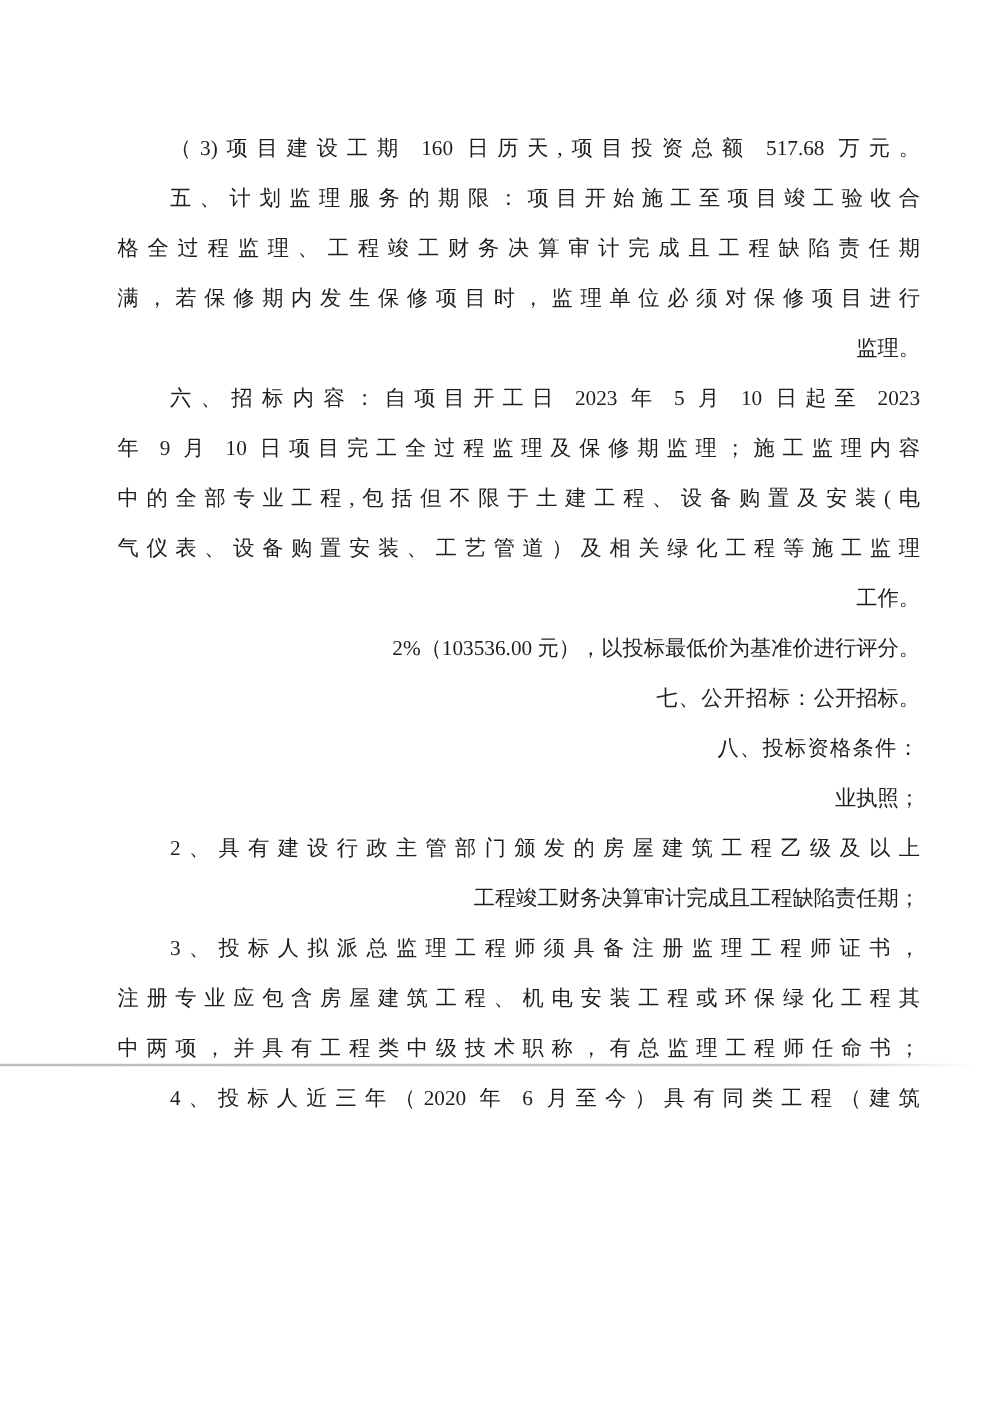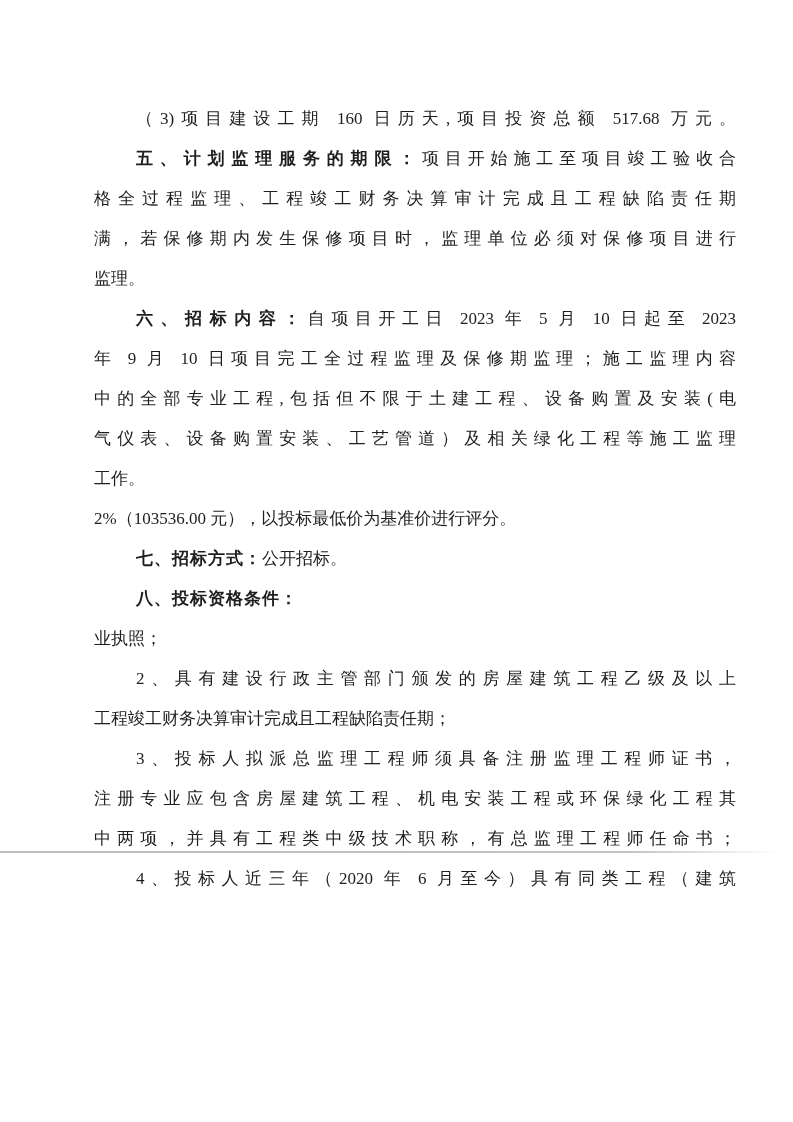--- a/index.html
+++ b/index.html
@@ -20,32 +20,32 @@
     position: absolute;
     left: 94px;
     top: 99px;
     width: 642px;
     font-size: 17px;
     line-height: 40px;
   }
   .line {
     height: 40px;
     overflow: hidden;
-    text-align: left;
+    text-align: right;
   }
   .line.just {
     text-align: justify;
     text-align-last: justify;
   }
   .line.indent {
     padding-left: 42px;
   }
   .hd {
     font-family: "Liberation Sans", "DejaVu Sans", sans-serif;
-    font-weight: 700;
+    font-weight: 400;
     letter-spacing: 1px;
   }
   .scan-divider {
     position: absolute;
     left: 0;
     top: 851px;
     width: 780px;
     height: 2px;
     background: linear-gradient(to right, #bdbdbd 0%, #c2c2c2 80%, rgba(200,200,200,0) 100%);
   }
@@ -59,21 +59,21 @@
       <div class="line indent just"><span class="hd">五、计划监理服务的期限：</span><span>项目开始施工至项目竣工验收合</span></div>
       <div class="line just"><span>格全过程监理、工程竣工财务决算审计完成且工程缺陷责任期</span></div>
       <div class="line just"><span>满，若保修期内发生保修项目时，监理单位必须对保修项目进行</span></div>
       <div class="line"><span>监理。</span></div>
       <div class="line indent just"><span class="hd">六、招标内容：</span><span>自项目开工日 2023 年 5 月 10 日起至 2023</span></div>
       <div class="line just"><span>年 9 月 10 日项目完工全过程监理及保修期监理；施工监理内容</span></div>
       <div class="line just"><span>中的全部专业工程,包括但不限于土建工程、设备购置及安装(电</span></div>
       <div class="line just"><span>气仪表、设备购置安装、工艺管道）及相关绿化工程等施工监理</span></div>
       <div class="line"><span>工作。</span></div>
       <div class="line"><span>2%（103536.00 元），以投标最低价为基准价进行评分。</span></div>
-      <div class="line indent"><span class="hd">七、招标方式：</span><span>公开招标。</span></div>
+      <div class="line indent"><span class="hd">七、公开招标：</span><span>公开招标。</span></div>
       <div class="line indent"><span class="hd">八、投标资格条件：</span><span></span></div>
       <div class="line"><span>业执照；</span></div>
       <div class="line indent just"><span>2、具有建设行政主管部门颁发的房屋建筑工程乙级及以上</span></div>
       <div class="line"><span>工程竣工财务决算审计完成且工程缺陷责任期；</span></div>
       <div class="line indent just"><span>3、投标人拟派总监理工程师须具备注册监理工程师证书，</span></div>
       <div class="line just"><span>注册专业应包含房屋建筑工程、机电安装工程或环保绿化工程其</span></div>
       <div class="line just"><span>中两项，并具有工程类中级技术职称，有总监理工程师任命书；</span></div>
       <div class="line indent just"><span>4、投标人近三年（2020 年 6 月至今）具有同类工程（建筑</span></div>
     </div>
   <div class="scan-divider"></div>

